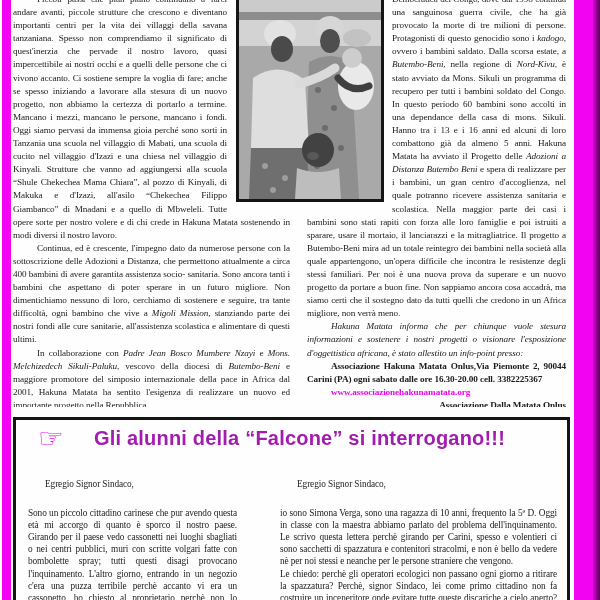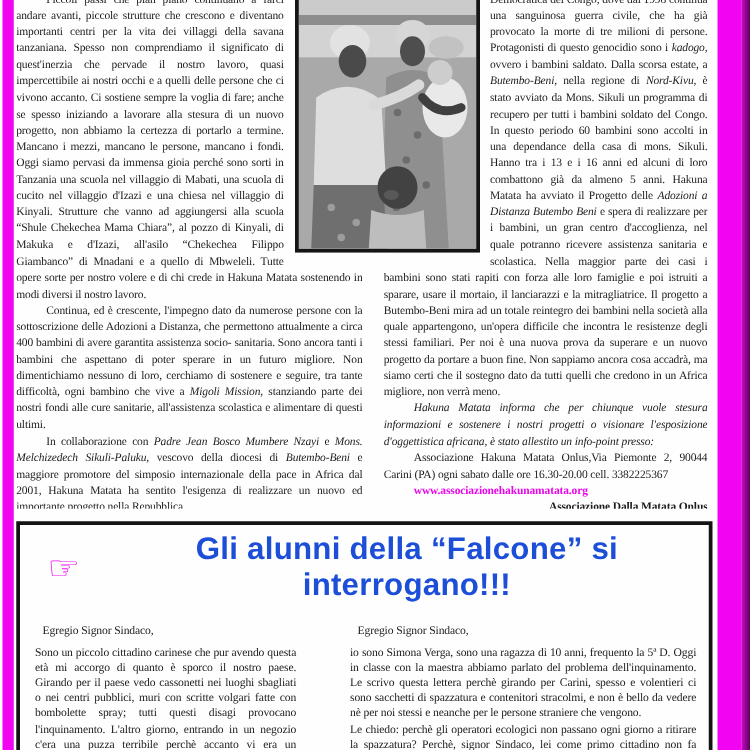--- a/index.html
+++ b/index.html
@@ -28,46 +28,46 @@
     text-align:justify;
   }
   .col-left{left:13px;width:277px;}
   .col-right{left:307px;width:259px;}
   .photo-cut-right{float:right;width:63px;height:211px;}
   .photo-cut-left{float:left;width:85px;height:211px;}
   .col p{margin:0;text-indent:24px;}
   .col p.no-indent{text-indent:0;}
   .i{font-style:italic;margin-top:47px;}
   .info-para{font-style:italic;}
-  .address-para{font-weight:normal;}
+  .address-para{font-weight:bold;}
   .website-line{margin:1px 0 0 24px;text-indent:0;}
   .website-link{color:#ea06ea;font-weight:bold;cursor:pointer;}
   .signature-line{text-align:right;font-weight:bold;text-indent:0;}
 
   
   .letters-box{
     position:absolute;left:13px;top:417px;width:557px;height:200px;
     border:3px solid #141414;box-sizing:border-box;background:#fefefe;
     overflow:hidden;
   }
   .box-header{display:flex;align-items:center;padding:5px 10px 2px 22px;}
   .hand-icon{
     font-family:"DejaVu Sans",sans-serif;font-size:29px;line-height:26px;
     color:#ee0bee;flex:0 0 auto;transform:scaleY(0.9);
   }
   .box-title{
-    flex:1;text-align:center;font-family:"Liberation Sans",sans-serif;
-    font-weight:bold;font-size:25px;color:#1d4ed8;letter-spacing:0.2px;
+    flex:1;text-align:left;font-family:"Liberation Sans",sans-serif;
+    font-weight:bold;font-size:20px;color:#a21caf;letter-spacing:0.2px;
     padding-left:30px;
   }
   .letters-row{display:flex;justify-content:space-between;padding:8px 10px 0 12px;}
   .letter{font-size:9.3px;line-height:12.1px;text-align:justify;letter-spacing:-0.1px;}
   .letter-1{width:209px;}
   .letter-2{width:277px;}
-  .letter .salutation{margin:6px;}
+  .letter .salutation{margin:17px;}
   .letter p{margin:0;}
 </style>
 </head>
 <body>
 
 <div class="margin-bar bar-left"></div>
 <div class="margin-bar bar-right"></div>
 <div class="edge-right"></div>
 
 <div class="photo">

